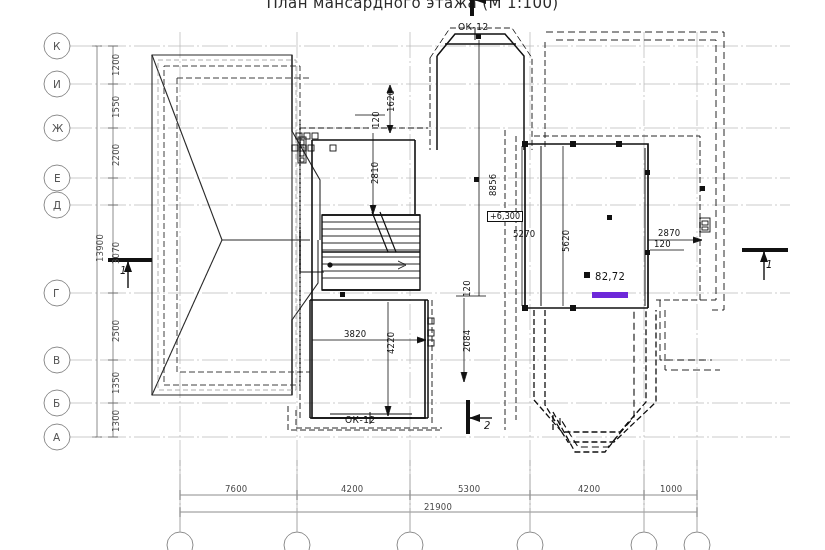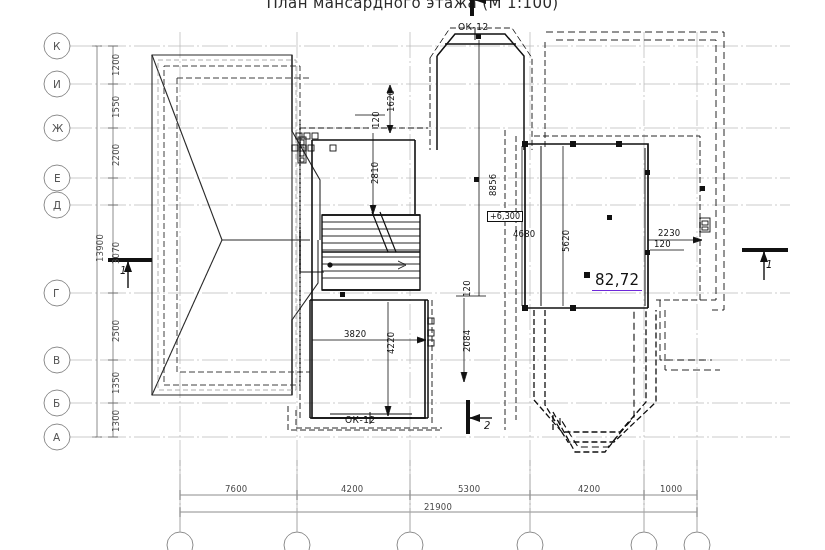--- a/index.html
+++ b/index.html
@@ -11,22 +11,22 @@
        font-size:15px;letter-spacing:.4px;color:#2b2b2b;white-space:nowrap;}
   .lbl{position:absolute;font-size:8.5px;color:#3a3a3a;white-space:nowrap;
        letter-spacing:.2px;}
   .lbl.v{transform-origin:0 0;transform:rotate(-90deg);}
   .lbl.axl{font-size:10.5px;color:#555;}
   .lbl.dim{color:#4a4a4a;}
   .lbl.dark{color:#111;}
   .lbl.sec{font-size:10px;color:#111;font-style:italic;}
   .lvl{position:absolute;font-size:8px;border:1px solid #111;padding:0 2px;
        background:#fff;color:#111;letter-spacing:.1px;}
-  .area{position:absolute;font-size:15px;color:#111;border-bottom:1px solid #6d28d9;
-        padding:0 3px 1px 3px;letter-spacing:.3px;}
+  .area{position:absolute;font-size:10px;color:#111;border-bottom:6px solid #6d28d9;
+        padding:0 3px 10px 3px;letter-spacing:.3px;}
   .okl{position:absolute;font-size:9px;color:#111;letter-spacing:.5px;}
 </style>
 </head>
 <body>
 
 <div id="stage">
 
   <div class="ttl">План мансардного этажа (М 1:100)</div>
 
   <svg width="825" height="550">
@@ -366,22 +366,22 @@
   <div class="lbl dim" style="left:458px;top:484px">5300</div>
   <div class="lbl dim" style="left:578px;top:484px">4200</div>
   <div class="lbl dim" style="left:660px;top:484px">1000</div>
   <div class="lbl dim" style="left:424px;top:502px">21900</div>
 
   <div class="lbl dark v" style="left:386px;top:112px">1620</div>
   <div class="lbl dark v" style="left:371px;top:128px">120</div>
   <div class="lbl dark v" style="left:370px;top:184px">2810</div>
   <div class="lbl dark v" style="left:488px;top:196px">8856</div>
   <div class="lbl dark v" style="left:561px;top:252px">5620</div>
-  <div class="lbl dark" style="left:513px;top:229px">4680</div>
-  <div class="lbl dark" style="left:658px;top:228px">2230</div>
+  <div class="lbl dark" style="left:513px;top:229px">5270</div>
+  <div class="lbl dark" style="left:658px;top:228px">2870</div>
   <div class="lbl dark" style="left:654px;top:239px">120</div>
   <div class="lbl dark v" style="left:462px;top:297px">120</div>
   <div class="lbl dark v" style="left:462px;top:352px">2084</div>
   <div class="lbl dark" style="left:344px;top:329px">3820</div>
   <div class="lbl dark v" style="left:386px;top:354px">4220</div>
 
   <div class="lvl" style="left:487px;top:211px">+6,300</div>
 
   <div class="area" style="left:592px;top:271px">82,72</div>
 

